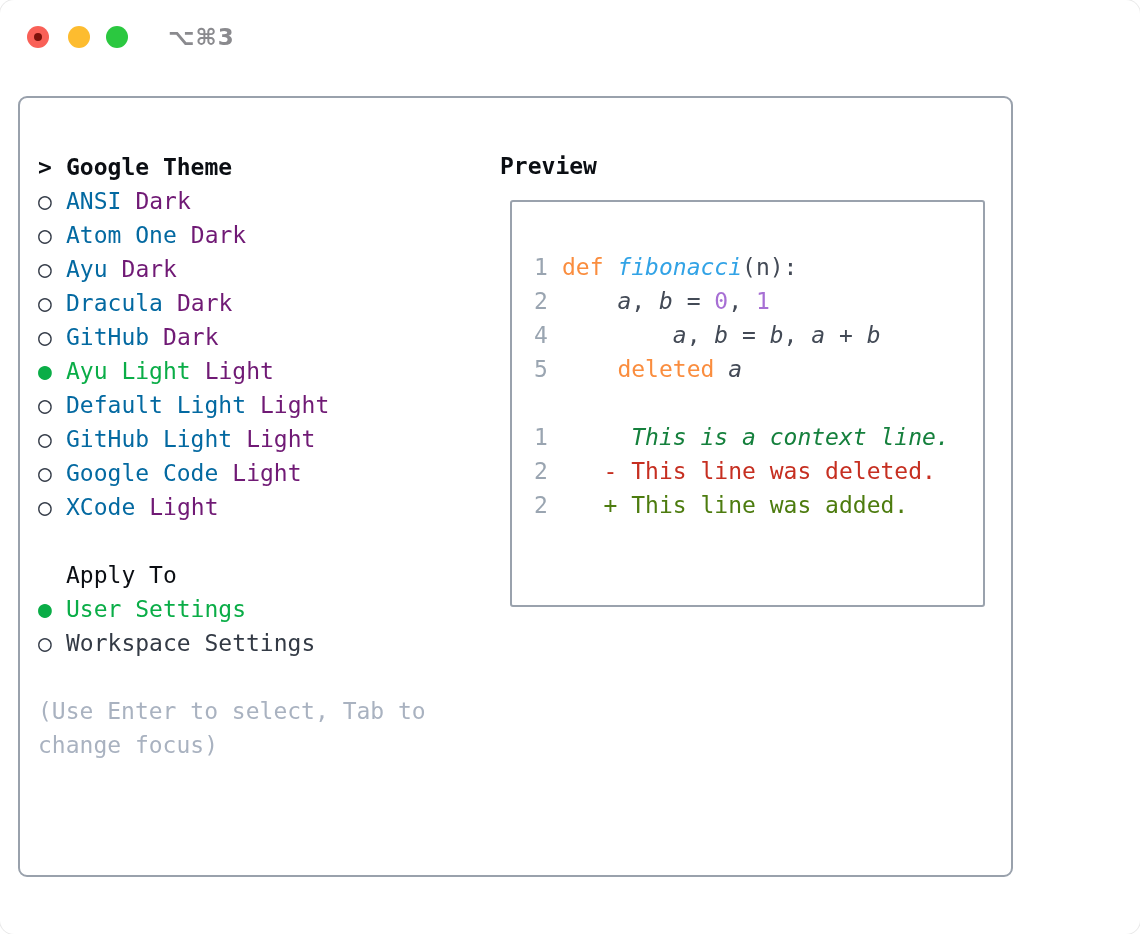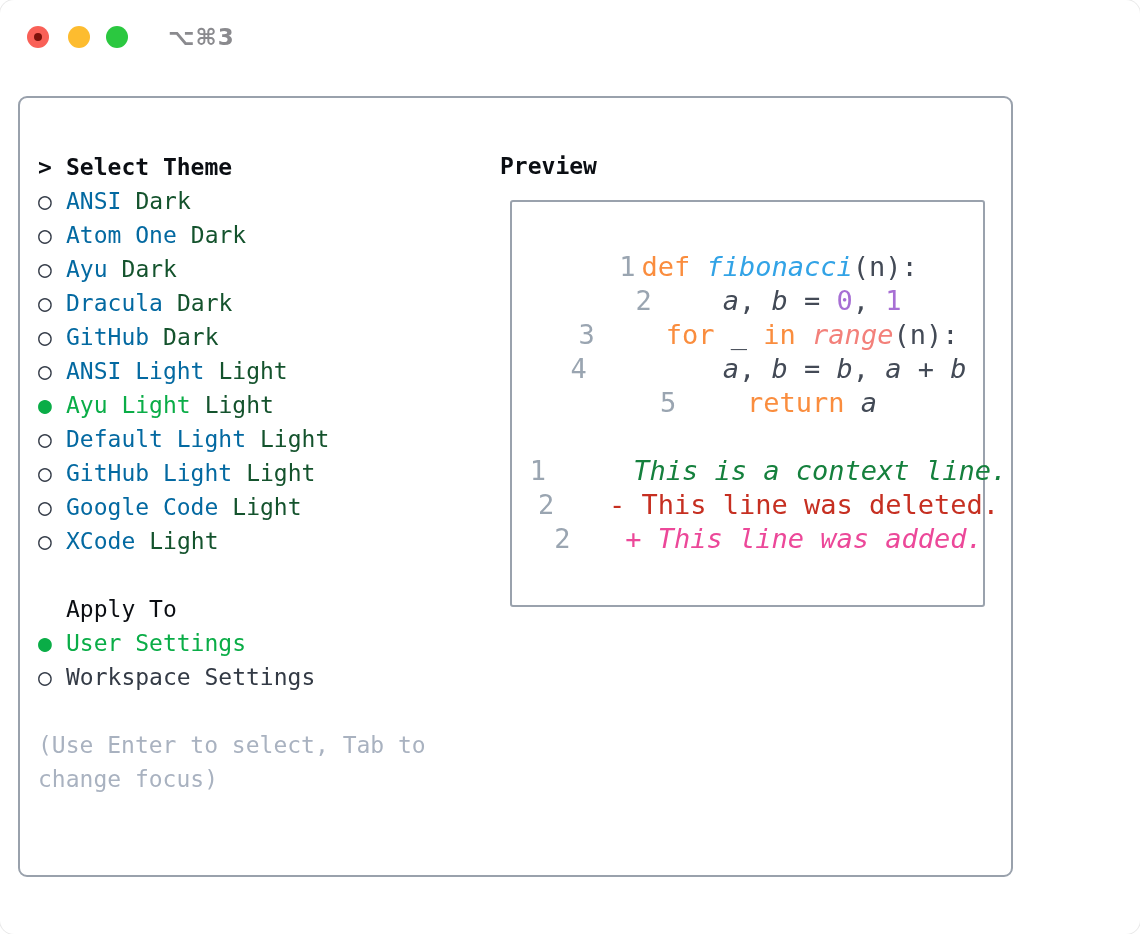--- a/index.html
+++ b/index.html
@@ -26,74 +26,73 @@
   }
   
   .left-col{position:absolute;left:38px;top:150px;font-size:23px;line-height:34px;color:#333a45;}
   .row{height:34px;white-space:pre;}
   .row.blank{height:34px;}
   .bullet{display:inline-block;width:28px;color:#3a414d;}
   .hdr{font-weight:bold;color:#0b0e13;}
   .hdr .bullet{color:#0b0e13;}
   .applyhdr{color:#0b0e13;}
   .theme-item .tname{color:#0369a1;}
-  .suffix{color:#14532d;margin-left:14px;}
+  .suffix{color:#701a75;margin-left:14px;}
   .theme-item.sel .radio,.theme-item.sel .tname,
   .apply-item.sel .radio,.apply-item.sel .tname{color:#0aad47;}
   .hint{color:#a9b2c0;}
   
   .preview-hdr{position:absolute;left:500px;top:149px;font-size:23px;line-height:34px;font-weight:bold;color:#0b0e13;}
   .pbox{
     position:absolute;left:510px;top:200px;width:475px;height:407px;
     border:2px solid #9aa2ad;border-radius:3px;box-sizing:border-box;background:#ffffff;
   }
-  .code{position:absolute;left:12px;top:48px;font-size:27px;line-height:34px;text-align:center;}
+  .code{position:absolute;left:22px;top:48px;font-size:23px;line-height:34px;}
   .cline{height:34px;white-space:pre;}
   .ln{display:inline-block;width:28px;color:#9aa5b1;}
   .tok.kw{color:#fa8d3e;}
   .tok.fn{color:#32a3e6;font-style:italic;}
   .tok.call{color:#f3807a;font-style:italic;}
   .tok.numlit{color:#a76fd4;}
   .tok.plain{color:#434a56;}
   .tok.var{color:#434a56;font-style:italic;}
   .tok.ctx{color:#15803d;font-style:italic;}
   .tok.del{color:#c62f21;}
-  .tok.add{color:#ec4899;font-style:italic;}
+  .tok.add{color:#4d7c0f;}
 </style>
 </head>
 <body>
 
 <div class="window">
 
   <div class="titlebar">
     <div class="tl tl-red">
       <div class="tl-dot"></div>
     </div>
     <div class="tl tl-yellow"></div>
     <div class="tl tl-green"></div>
     <div class="shortcut">⌥⌘3</div>
   </div>
 
   <div class="panel"></div>
 
   <div class="left-col">
-    <div class="row hdr"><span class="bullet">&gt;</span><span>Select Theme</span></div>
+    <div class="row hdr"><span class="bullet">&gt;</span><span>Google Theme</span></div>
     <div id="theme-list">
   <div class="row theme-item"><span class="bullet radio">○</span><span class="tname">ANSI</span><span class="suffix">Dark</span></div>
 
   <div class="row theme-item"><span class="bullet radio">○</span><span class="tname">Atom One</span><span class="suffix">Dark</span></div>
 
   <div class="row theme-item"><span class="bullet radio">○</span><span class="tname">Ayu</span><span class="suffix">Dark</span></div>
 
 
   <div class="row theme-item"><span class="bullet radio">○</span><span class="tname">Dracula</span><span class="suffix">Dark</span></div>
 
   <div class="row theme-item"><span class="bullet radio">○</span><span class="tname">GitHub</span><span class="suffix">Dark</span></div>
 
-  <div class="row theme-item"><span class="bullet radio">○</span><span class="tname">ANSI Light</span><span class="suffix">Light</span></div>
 
   <div class="row theme-item sel"><span class="bullet radio">●</span><span class="tname">Ayu Light</span><span class="suffix">Light</span></div>
 
   <div class="row theme-item"><span class="bullet radio">○</span><span class="tname">Default Light</span><span class="suffix">Light</span></div>
 
   <div class="row theme-item"><span class="bullet radio">○</span><span class="tname">GitHub Light</span><span class="suffix">Light</span></div>
 
   <div class="row theme-item"><span class="bullet radio">○</span><span class="tname">Google Code</span><span class="suffix">Light</span></div>
 
   <div class="row theme-item"><span class="bullet radio">○</span><span class="tname">XCode</span><span class="suffix">Light</span></div>
@@ -111,25 +110,24 @@
   </div>
 
   <div class="preview-hdr">Preview</div>
 
   <div class="pbox">
     <div id="code" class="code">
   <div class="cline"><span class="ln">1</span><span class="tok kw">def</span><span class="tok plain"> </span><span class="tok fn">fibonacci</span><span class="tok plain">(n):</span></div>
 
   <div class="cline"><span class="ln">2</span><span class="tok plain">    </span><span class="tok var">a</span><span class="tok plain">, </span><span class="tok var">b</span><span class="tok plain"> = </span><span class="tok numlit">0</span><span class="tok plain">, </span><span class="tok numlit">1</span></div>
 
-  <div class="cline"><span class="ln">3</span><span class="tok plain">    </span><span class="tok kw">for</span><span class="tok plain"> _ </span><span class="tok kw">in</span><span class="tok plain"> </span><span class="tok call">range</span><span class="tok plain">(n):</span></div>
 
   <div class="cline"><span class="ln">4</span><span class="tok plain">        </span><span class="tok var">a</span><span class="tok plain">, </span><span class="tok var">b</span><span class="tok plain"> = </span><span class="tok var">b</span><span class="tok plain">, </span><span class="tok var">a</span><span class="tok plain"> + </span><span class="tok var">b</span></div>
 
-  <div class="cline"><span class="ln">5</span><span class="tok plain">    </span><span class="tok kw">return</span><span class="tok plain"> </span><span class="tok var">a</span></div>
+  <div class="cline"><span class="ln">5</span><span class="tok plain">    </span><span class="tok kw">deleted</span><span class="tok plain"> </span><span class="tok var">a</span></div>
 
   <div class="cline"><span class="ln"></span></div>
 
   <div class="cline"><span class="ln">1</span><span class="tok ctx">     This is a context line.</span></div>
 
   <div class="cline"><span class="ln">2</span><span class="tok del">   - This line was deleted.</span></div>
 
   <div class="cline"><span class="ln">2</span><span class="tok add">   + This line was added.</span></div>
 </div>
   </div>

